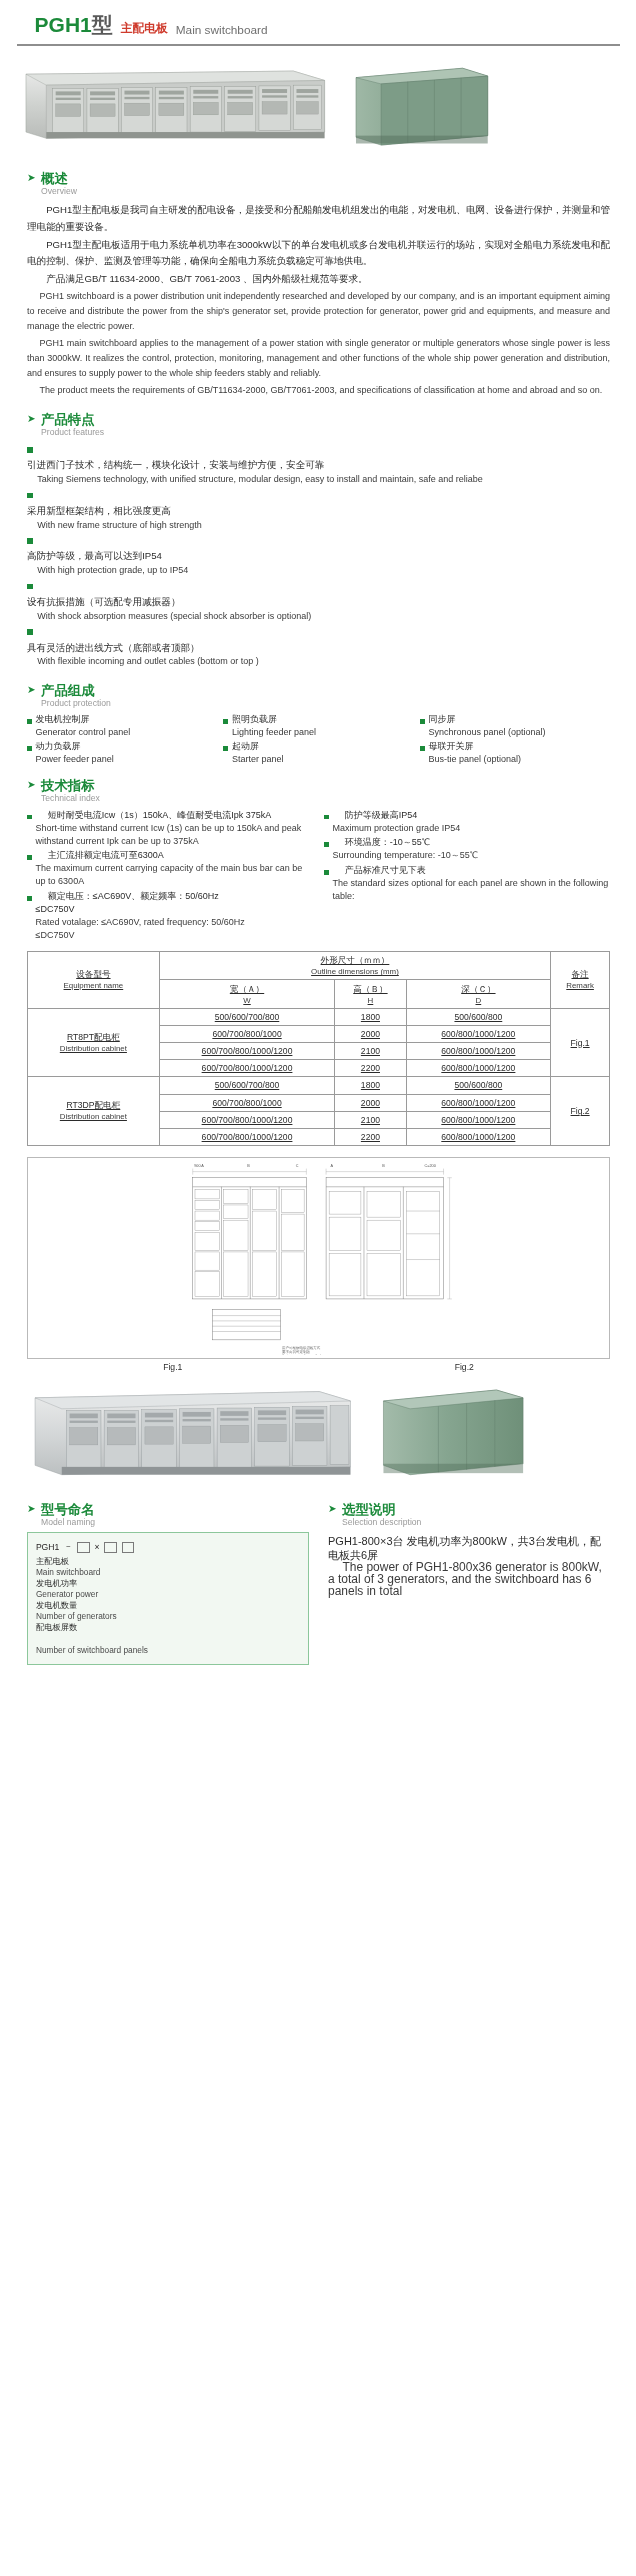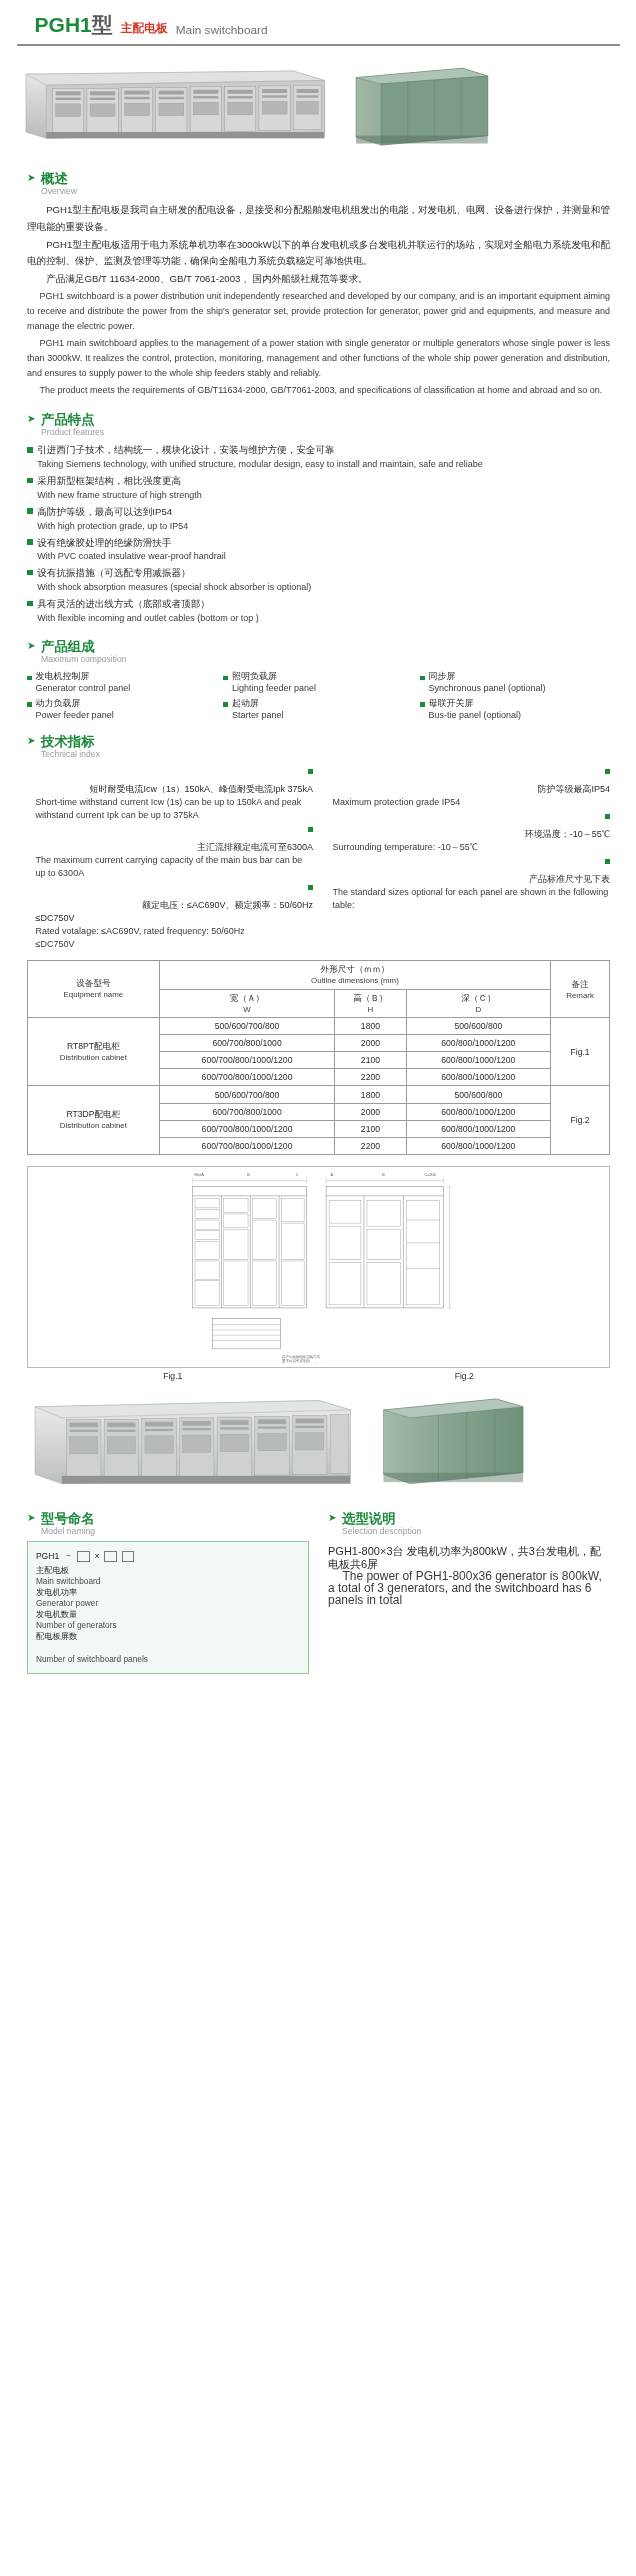--- a/index.html
+++ b/index.html
@@ -34,41 +34,41 @@
   .sec-title-cn { font-size:13.4px; color:#1b8a3a; font-weight:700; line-height:15px; }
   .sec-title-en { font-size:8.6px; color:#9a9a9a; line-height:11px; }
 
   
   .para { font-size: 9.6px; line-height: 16.5px; color:#2b2b2b; text-align: justify; text-indent: 2em; margin: 0 0 1.6px 0;}
   .para-en { font-size: 9px; line-height: 15px; color:#3b3b3b; text-align: justify; text-indent: 1.4em; margin: 0 0 1.6px 0; }
 
   
   .feat-list { margin: 1.6px 0 0 0; padding:0; list-style:none; }
   .feat-item { margin-bottom: 1.6px; }
-  .feat-cn { font-size:9.6px; line-height:15.7px; color:#2b2b2b; display:flex; gap:4.7px; align-items:flex-start;}
+  .feat-cn { font-size:9.6px; line-height:15.7px; color:#2b2b2b; display:flex; gap:4.7px; align-items:flex-start;flex-direction:column;}
   .sq { display:inline-block; width:5.5px; height:5.5px; background:#1b8a3a; margin-top:4.7px; flex:0 0 auto;}
   .feat-en { font-size:9px; line-height:13.4px; color:#3b3b3b; padding-left:10.2px; }
 
   
   .comp-grid { display:grid; grid-template-columns: 1fr 1fr 1fr; gap: 1.6px 6.3px; margin-top:3.1px;}
   .comp-cell { font-size:9px; line-height:12.6px; }
   .comp-cell .cn { display:flex; gap:3.9px; align-items:center; color:#2b2b2b;}
   .comp-cell .en { padding-left:8.6px; color:#3b3b3b; }
   .sq-s { display:inline-block; width:4.7px; height:4.7px; background:#1b8a3a; margin-top:3.9px; flex:0 0 auto;}
 
   
   .tech-grid { display:grid; grid-template-columns: 1fr 1fr; gap: 0px 11px; margin-top:3.1px;}
   .tech-item { font-size:9px; line-height:13px; margin-bottom:1.6px;}
-  .tech-item .cn { display:flex; gap:9px; align-items:flex-end; color:#2b2b2b;flex-direction:column;}
+  .tech-item .cn { display:flex; gap:16px; align-items:center; color:#2b2b2b;}
   .tech-item .en { padding-left:8.6px; color:#3b3b3b;}
   .tech-item .sub { padding-left:8.6px; color:#2b2b2b;}
 
   
   table.dims { border-collapse: collapse; width: calc(100% - 0px); margin: 7.9px 0 4.7px 0; font-size: 8.6px;}
-  table.dims th, table.dims td { border:0.8px solid #9a9a9a; text-align:center; padding: 3.1px 1.6px; color:#2b2b2b;}
+  table.dims th, table.dims td { border:0.8px solid #9a9a9a; text-align:center; padding: 3.1px 1.6px; color:#2b2b2b;text-decoration:underline;}
   table.dims th { font-weight:400; }
   table.dims .cell-name { font-size:8.6px; line-height:11px;}
   .tbl-en { font-size:7.9px; color:#3b3b3b; display:block;}
 
   
   .draw-wrap { display:flex; gap:7.9px; padding: 6.3px 27px 0 27px; }
   .draw-box { border:0.8px solid #b9b9b9; background:#fff; position:relative; }
   .fig-cap { text-align:center; font-size:8.6px; color:#2b2b2b; padding-top:2.4px;}
 
   
@@ -215,47 +215,40 @@
       <li class="feat-item">
         <div class="feat-cn">
             <span class="sq"></span>
             <span>高防护等级，最高可以达到IP54</span>
           </div>
         <div class="feat-en">With high protection grade, up to IP54</div>
       </li>
       <li class="feat-item">
         <div class="feat-cn">
             <span class="sq"></span>
-            <span>设有绝缘胶处理的绝缘防滑扶手</span>
-          </div>
-        <div class="feat-en">With PVC coated insulative wear-proof handrail</div>
-      </li>
-      <li class="feat-item">
-        <div class="feat-cn">
-            <span class="sq"></span>
             <span>设有抗振措施（可选配专用减振器）</span>
           </div>
         <div class="feat-en">With shock absorption measures (special shock absorber is optional)</div>
       </li>
       <li class="feat-item">
         <div class="feat-cn">
             <span class="sq"></span>
             <span>具有灵活的进出线方式（底部或者顶部）</span>
           </div>
         <div class="feat-en">With flexible incoming and outlet cables (bottom or top )</div>
       </li>
     </ul>
   </div>
 
   <div class="sec">
     <div class="sec-head">
       <span class="arrow">➤</span>
       <div>
         <div class="sec-title-cn">产品组成</div>
-        <div class="sec-title-en">Maximum composition</div>
+        <div class="sec-title-en">Product protection</div>
       </div>
     </div>
     <div class="comp-grid">
       <div class="comp-cell">
           <div class="cn">
             <span class="sq-s"></span>
             <span>发电机控制屏</span>
           </div>
           <div class="en">Generator control panel</div>
         </div>

